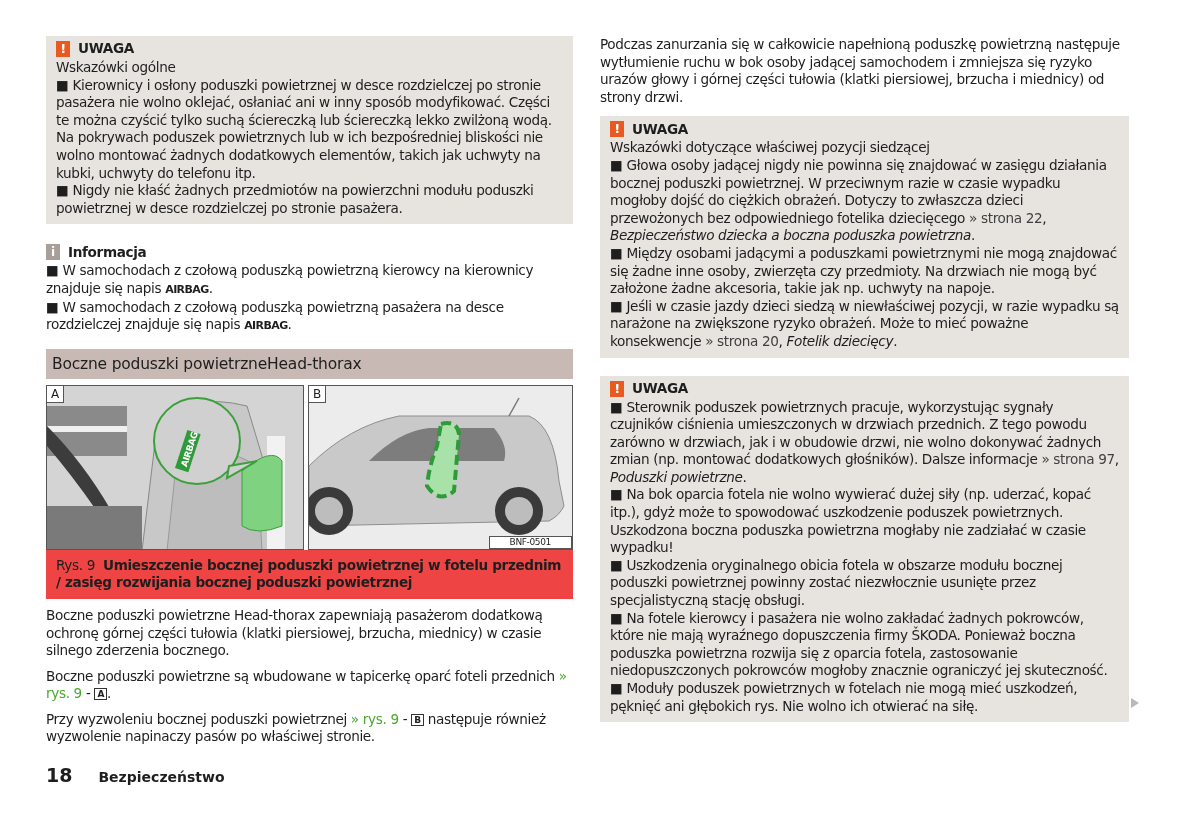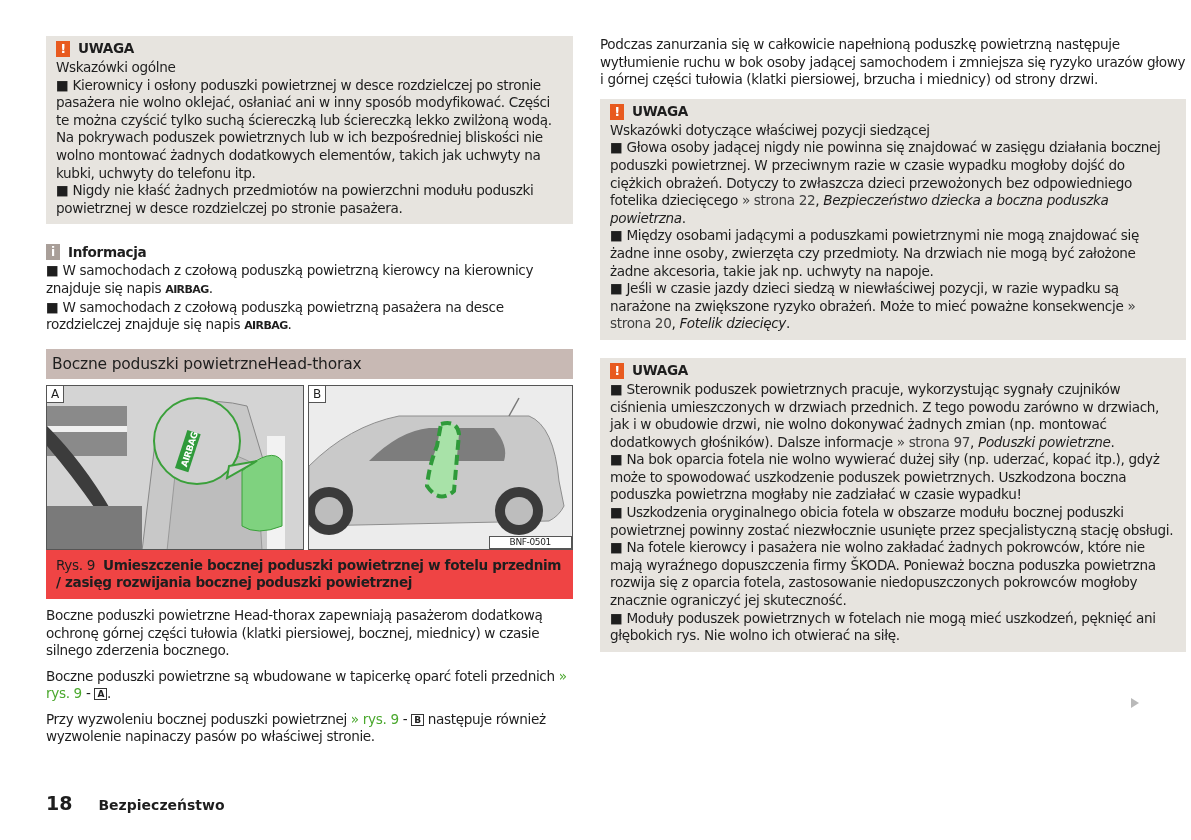--- a/index.html
+++ b/index.html
@@ -2,21 +2,21 @@
 <html><head>
 <meta charset="utf-8">
 <style>
   html, body { margin:0; padding:0; }
   body {
     width:1191px; height:840px; background:#ffffff; position:relative; overflow:hidden;
     font-family:"DejaVu Sans", sans-serif; color:#1e1e1e;
   }
   .col { position:absolute; font-size:13.6px; line-height:17.6px; letter-spacing:-0.35px; }
   .col-left { left:46px; top:36px; width:527px; }
-  .col-right { left:600px; top:36px; width:586px; }
+  .col-right { left:600px; top:36px; width:529px; }
   .box { background:#e7e4df; padding:3px 10px 7px 10px; }
   .box-head { display:flex; align-items:center; gap:8px; font-weight:bold; height:20px; }
   .icon-warn { width:14px; height:16px; background:#e85a1f; color:#fff; font-weight:bold; font-size:13px; line-height:16px; text-align:center; }
   .icon-info { width:14px; height:16px; background:#a99f99; color:#fff; font-weight:bold; font-size:12px; line-height:16px; text-align:center; }
   .info { padding:0 0 0 0; }
   .info-head { display:flex; align-items:center; gap:8px; font-weight:bold; height:20px; }
   .section-heading { background:#c8b9b4; font-weight:normal; font-size:15.5px; padding:4px 6px; height:22px; line-height:22px; letter-spacing:-0.2px; }
   .figure { display:flex; gap:4px; margin-top:6px; height:165px; }
   .fig-panel { position:relative; border:1px solid #555; overflow:hidden; background:#dcdcdc; }
   .fig-a { width:257px; }
@@ -24,21 +24,21 @@
   .fig-label { position:absolute; left:0; top:0; background:#fff; border-right:1px solid #555; border-bottom:1px solid #555; width:16px; height:16px; font-size:12px; line-height:16px; text-align:center; }
   .fig-code { position:absolute; right:0; bottom:0; background:#fff; border:1px solid #555; font-size:9px; line-height:11px; padding:0 20px; }
   .caption { background:#ef4444; padding:7px 10px 7px 10px; line-height:17.6px; }
   .caption b { font-weight:bold; }
   .p { margin:0; }
   .mt8 { margin-top:8px; }
   .link { color:#4ba82e; }
   .link-o { color:#404040; }
   .keybox { display:inline-block; border:1px solid #333; font-size:9px; line-height:10px; padding:0 2px; font-weight:bold; vertical-align:1px; }
   .airbag { font-weight:bold; font-size:11px; letter-spacing:-0.6px; font-family:"DejaVu Sans", sans-serif; }
-  .footer { position:absolute; left:46px; top:792px; display:flex; gap:26px; align-items:baseline; }
+  .footer { position:absolute; left:46px; top:764px; display:flex; gap:26px; align-items:baseline; }
   .page-num { font-size:19px; font-weight:bold; }
   .chapter { font-size:14px; font-weight:bold; }
   .next-arrow { position:absolute; left:1131px; top:698px; width:0; height:0; border-top:5px solid transparent; border-bottom:5px solid transparent; border-left:8px solid #b9b9b9; }
 </style>
 </head>
 <body>
 
 <div class="col col-left">
 
   <div class="box">
@@ -98,21 +98,21 @@
       <div class="fig-label">B</div>
       <div class="fig-code">BNF-0501</div>
     </div>
   </div>
 
   <div class="caption">
     <span>Rys. 9</span>&nbsp;
     <b>Umieszczenie bocznej poduszki powietrznej w fotelu przednim / zasięg rozwijania bocznej poduszki powietrznej</b>
   </div>
 
-  <p class="p mt8">Boczne poduszki powietrzne Head-thorax zapewniają pasażerom dodatkową ochronę górnej części tułowia (klatki piersiowej, bocznej, miednicy) w czasie silnego zderzenia bocznego.</p>
+  <p class="p mt8">Boczne poduszki powietrzne Head-thorax zapewniają pasażerom dodatkową ochronę górnej części tułowia (klatki piersiowej, brzucha, miednicy) w czasie silnego zderzenia bocznego.</p>
   <p class="p mt8"><span>Boczne poduszki powietrzne są wbudowane w tapicerkę oparć foteli przednich </span><span class="link">» rys. 9</span><span> - </span><span class="keybox">A</span><span>.</span></p>
   <p class="p mt8"><span>Przy wyzwoleniu bocznej poduszki powietrznej </span><span class="link">» rys. 9</span><span> - </span><span class="keybox">B</span><span> następuje również wyzwolenie napinaczy pasów po właściwej stronie.</span></p>
 </div>
 
 <div class="col col-right">
   <p class="p">Podczas zanurzania się w całkowicie napełnioną poduszkę powietrzną następuje wytłumienie ruchu w bok osoby jadącej samochodem i zmniejsza się ryzyko urazów głowy i górnej części tułowia (klatki piersiowej, brzucha i miednicy) od strony drzwi.</p>
 
   <div class="box" style="margin-top:10px">
     <div class="box-head">
       <span class="icon-warn">!</span>

